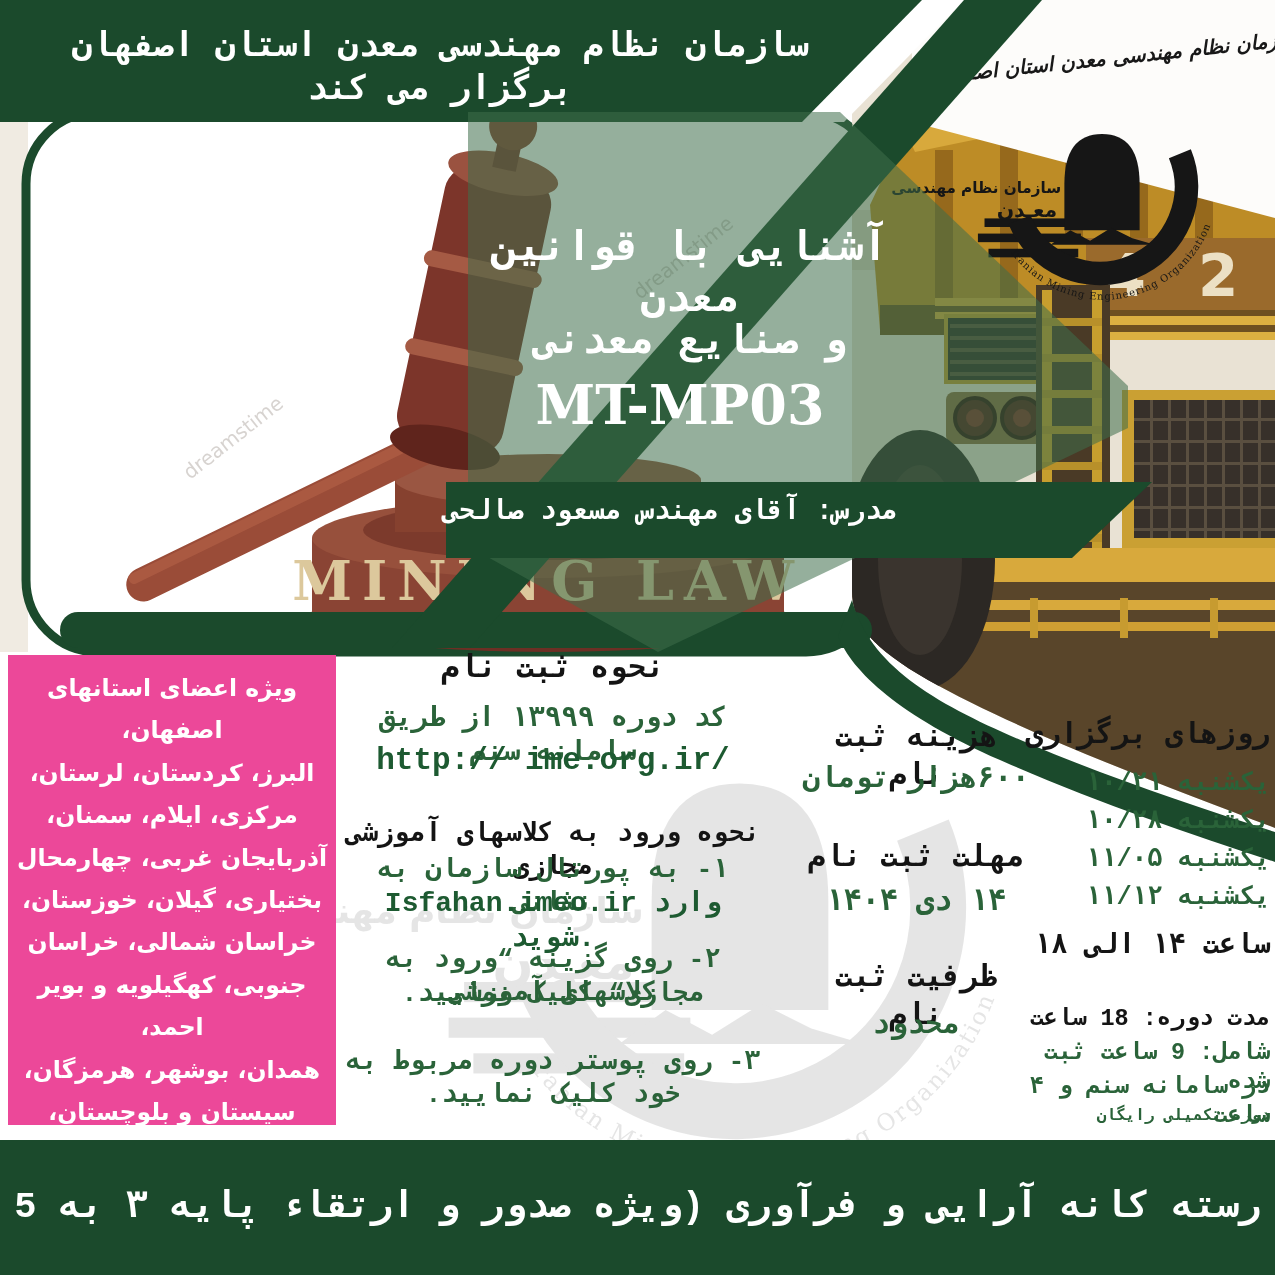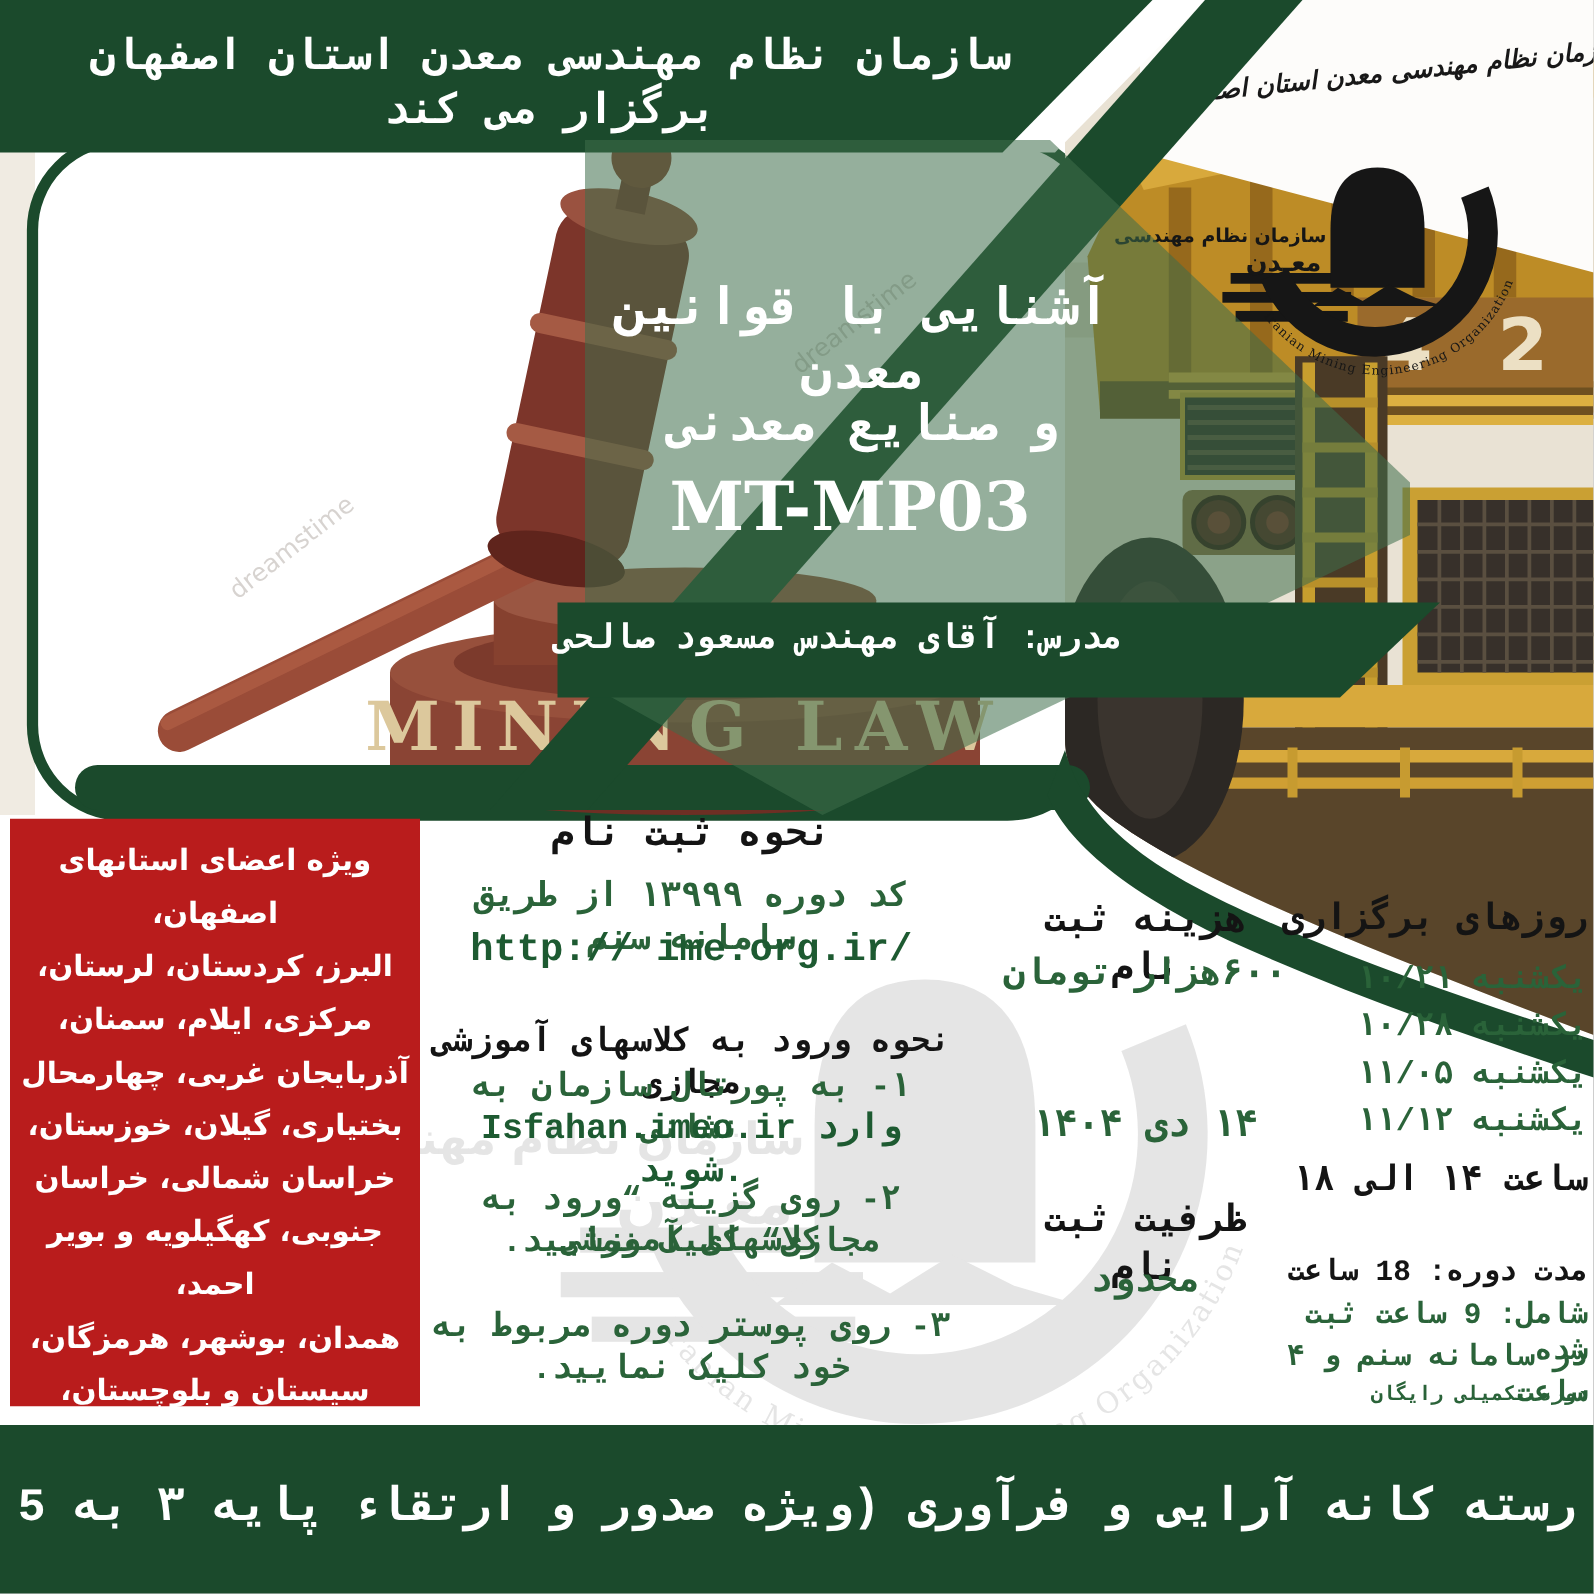--- a/index.html
+++ b/index.html
@@ -18,21 +18,21 @@
 
   
   .header-title{left:30px;top:26px;width:820px;font-size:34px;}
   
   .hero-t1{left:460px;top:224px;width:460px;font-size:41px;}
   .hero-t2{left:460px;top:318px;width:460px;font-size:40px;}
   .hero-code{left:460px;top:372px;width:440px;font-size:54px;font-family:"DejaVu Serif",serif;}
   .hero-inst{left:430px;top:496px;width:480px;font-size:27px;}
 
   
-  .prov-box{position:absolute;left:8px;top:655px;width:328px;height:470px;background:#b91c1c;
+  .prov-box{position:absolute;left:8px;top:655px;width:328px;height:470px;background:#ec4899;
             box-sizing:border-box;padding-top:12px;}
   .prov-line{color:#fff;font-weight:bold;font-size:23.5px;line-height:42.4px;text-align:center;direction:rtl;}
 
   
   .reg-head {left:343px;top:650px;width:420px;font-size:31px;}
   .reg-code {left:343px;top:702px;width:420px;font-size:27.5px;}
   .reg-url  {left:343px;top:742px;width:420px;font-size:31px;}
   .reg-vhead{left:333px;top:818px;width:440px;font-size:26.5px;}
   .reg-s1a  {left:343px;top:854px;width:420px;font-size:26.5px;}
   .reg-s1b  {left:343px;top:886px;width:420px;font-size:28px;}
@@ -263,20 +263,21 @@
   <div class="txt ltr center dgreen reg-url">http:// ime.org.ir/</div>
   <div class="txt rtl center black reg-vhead">نحوه ورود به کلاسهای آموزشی مجازی</div>
   <div class="txt rtl center green reg-s1a">۱- به پورتال سازمان به نشانی</div>
   <div class="txt ltr center dgreen reg-s1b">Isfahan.imeo.ir وارد شوید.</div>
   <div class="txt rtl center green reg-s2a">۲- روی گزینه “ورود به کلاسهای آموزشی</div>
   <div class="txt rtl center green reg-s2b">مجازی“ کلیک نمایید.</div>
   <div class="txt rtl center green reg-s3">۳- روی پوستر دوره مربوط به خود کلیک نمایید.</div>
 
   <div class="txt rtl center black fee-l">هزینه ثبت نام</div>
   <div class="txt rtl center green fee-v">۶۰۰هزار تومان</div>
+  <div class="txt rtl center black dl-l">مهلت ثبت نام</div>
   <div class="txt rtl center green dl-v">۱۴ دی ۱۴۰۴</div>
   <div class="txt rtl center black cap-l">ظرفیت ثبت نام</div>
   <div class="txt rtl center green cap-v">محدود</div>
 
   <div class="txt rtl right black sch-head">روزهای برگزاری</div>
   <div class="txt rtl right green sch-d0">یکشنبه ۱۰/۲۱</div>
   <div class="txt rtl right green sch-d1">یکشنبه ۱۰/۲۸</div>
   <div class="txt rtl right green sch-d2">یکشنبه ۱۱/۰۵</div>
   <div class="txt rtl right green sch-d3">یکشنبه ۱۱/۱۲</div>
   <div class="txt rtl right black sch-time">ساعت ۱۴ الی ۱۸</div>

